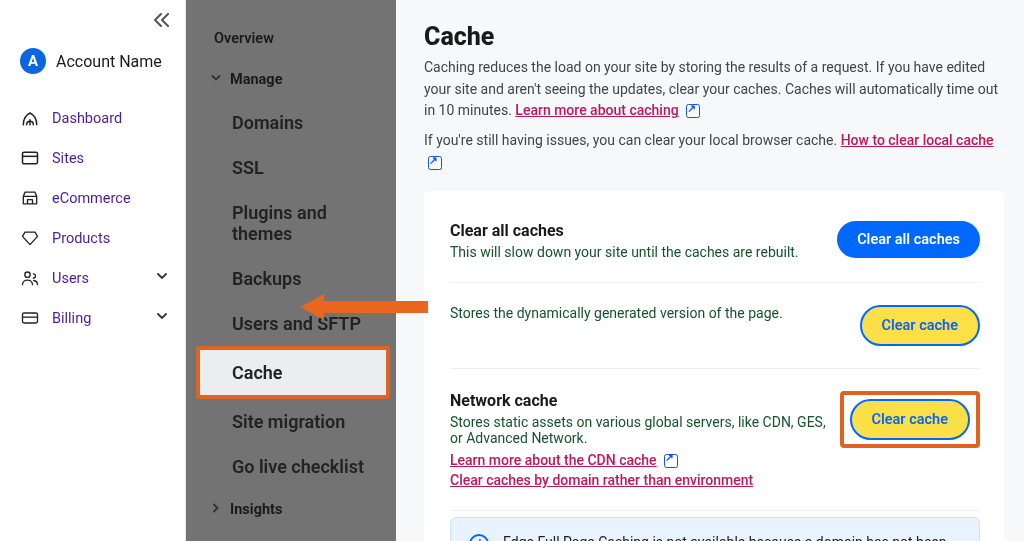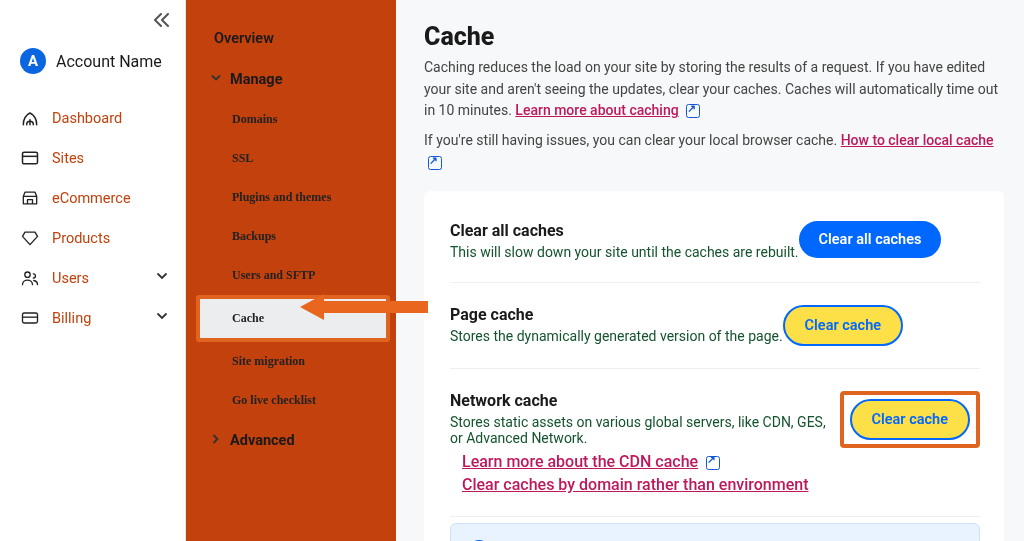--- a/index.html
+++ b/index.html
@@ -5,51 +5,51 @@
     * { margin: 0; padding: 0; box-sizing: border-box; font-family: -apple-system, BlinkMacSystemFont, "Segoe UI", Roboto, Helvetica, Arial, sans-serif; }
     body { background: #f7f8f9; width: 1024px; height: 541px; overflow: hidden; color: #1a1a1a; }
     .app { display: flex; height: 100%; }
 
     
     .sidebar-left { width: 186px; background: #fff; padding: 12px 16px 0 20px; border-right: 1px solid #e5e5e5; position:relative; }
     .sidebar-collapse { position:absolute; top:12px; right:14px; color:#555; font-size:16px; cursor:pointer; }
     .account-row { display:flex; align-items:center; gap:10px; margin:36px 0 24px 0; }
     .account-row svg { flex:none; }
     .account-name { font-weight:400; font-size:16px; }
-    .nav-item { display:flex; align-items:center; gap:12px; padding:10px 0; font-size:14.5px; color:#c2410c; cursor:pointer; }
+    .nav-item { display:flex; align-items:center; gap:12px; padding:10px 0; font-size:14.5px; color:#4c1d95; cursor:pointer; }
     .nav-item svg { flex:none; }
     .nav-item .chev { margin-left:auto; color:#444; }
 
     
-    .subnav { width: 210px; background:#c2410c; padding: 18px 6px 0 10px; }
+    .subnav { width: 210px; background:#737373; padding: 18px 6px 0 10px; }
     .subnav-top { font-size:14.5px; font-weight:600; padding:12px 18px; cursor:pointer; }
     .subnav-group-hdr { display:flex; align-items:flex-start; gap:8px; font-size:14.5px; font-weight:700; padding:12px 14px; cursor:pointer; }
     .caret { display:inline-block; color:#444; }
-    .subnav-item { font-size:12px; font-weight:600; padding:12px 14px 12px 36px; color:#222; cursor:pointer; border-radius:4px;font-family:Liberation Serif, serif; }
+    .subnav-item { font-size:18px; font-weight:600; padding:12px 14px 12px 36px; color:#222; cursor:pointer; border-radius:4px; }
     .subnav-item.active { background:#ebedef; }
     .active-box { border:4px solid #e0641f; border-radius:3px; padding-left:32px; }
 
     
     .content { flex:1; padding: 22px 20px 20px 28px; overflow:hidden; }
     h1 { font-size:25px; font-weight:800; margin-bottom:6px; }
     .intro { font-size:14px; color:#444; line-height:1.55; max-width:580px; }
     .link { color:#be185d; text-decoration:underline; cursor:pointer; font-weight:500; }
     .ext-icon { display:inline-block; vertical-align:-3px; margin-left:4px; color:#1558d6; border:1.6px solid #1558d6; border-radius:2.5px; width:14px; height:14px; position:relative; }
     .ext-icon::after { content:"↗"; position:absolute; top:-4px; left:0px; font-size:10.5px; font-weight:700; }
 
     .card { background:#fff; border-radius:6px; padding:22px 24px 10px 26px; margin-top:18px; }
-    .section { display:flex; align-items:flex-start; justify-content:flex-start; padding:8px 0 22px 0; border-bottom:1px solid #edeff2; }
+    .section { display:flex; align-items:flex-start; justify-content:space-between; padding:8px 0 22px 0; border-bottom:1px solid #edeff2; }
     .section:last-of-type { border-bottom:none; }
     .section-title { font-size:16px; font-weight:700; margin-bottom:4px; }
     .section-desc { font-size:14px; color:#14532d; }
     .btn { border-radius:999px; font-size:14.5px; font-weight:600; padding:10px 20px; cursor:pointer; white-space:nowrap; }
     .btn-primary { background:#0067ff; color:#fff; border:none; }
     .btn-outline { background:#fde047; color:#0067ff; border:2px solid #0067ff; }
     .btn-box { border:4px solid #e0641f; padding:4px 6px; border-radius:4px; display:inline-block; }
-    .net-links { margin-top:6px; font-size:16px;margin-left:12px; }
+    .net-links { margin-top:6px; font-size:14px; }
     .info-banner { background:#e9f2ff; border:1px solid #cfe1ff; border-radius:6px; padding:16px 18px; display:flex; gap:14px; margin-top:6px; }
     .info-icon { width:20px; height:20px; border:2px solid #0067ff; border-radius:50%; color:#0067ff; display:flex; align-items:center; justify-content:center; font-size:12.5px; font-weight:700; font-style:italic; flex:none; }
 
     
     .arrow-anno { position:absolute; left:300px; top:292px; pointer-events:none; }
     .arrow-anno svg { display:block; }
   </style>
 </head>
 <body>
 
@@ -127,20 +127,26 @@
     </div>
     <div class="subnav-item">Domains</div>
     <div class="subnav-item">SSL</div>
     <div class="subnav-item">Plugins and themes</div>
     <div class="subnav-item">Backups</div>
     <div class="subnav-item">Users and SFTP</div>
     <div class="subnav-item active active-box">Cache</div>
     <div class="subnav-item">Site migration</div>
     <div class="subnav-item">Go live checklist</div>
 
+    <div class="subnav-group-hdr">
+      <span class="caret"><svg width="12" height="12" viewBox="0 0 12 12">
+            <path d="M4 2.5L7.5 6 4 9.5" fill="none" stroke="#333" stroke-width="1.8" stroke-linecap="round"></path>
+          </svg></span>
+      <span>Insights</span>
+    </div>
     <div class="subnav-group-hdr">
       <span class="caret"><svg width="12" height="12" viewBox="0 0 12 12">
             <path d="M4 2.5L7.5 6 4 9.5" fill="none" stroke="#333" stroke-width="1.8" stroke-linecap="round"></path>
           </svg></span>
       <span>Advanced</span>
     </div>
   </nav>
 
   <main class="content">
     <h1>Cache</h1>
@@ -160,21 +166,20 @@
       <div class="section">
         <div>
           <div class="section-title">Clear all caches</div>
           <div class="section-desc">This will slow down your site until the caches are rebuilt.</div>
         </div>
         <button class="btn btn-primary">Clear all caches</button>
       </div>
 
       <div class="section" style="padding-top:22px;">
         <div>
-          <div class="section-title">Page cache</div>
           <div class="section-desc">Stores the dynamically generated version of the page.</div>
         </div>
         <button class="btn btn-outline">Clear cache</button>
       </div>
 
       <div class="section" style="padding-top:22px;">
         <div style="max-width:410px;">
           <div class="section-title">Network cache</div>
           <div class="section-desc">Stores static assets on various global servers, like CDN, GES, or Advanced Network.</div>
           <div class="net-links">

